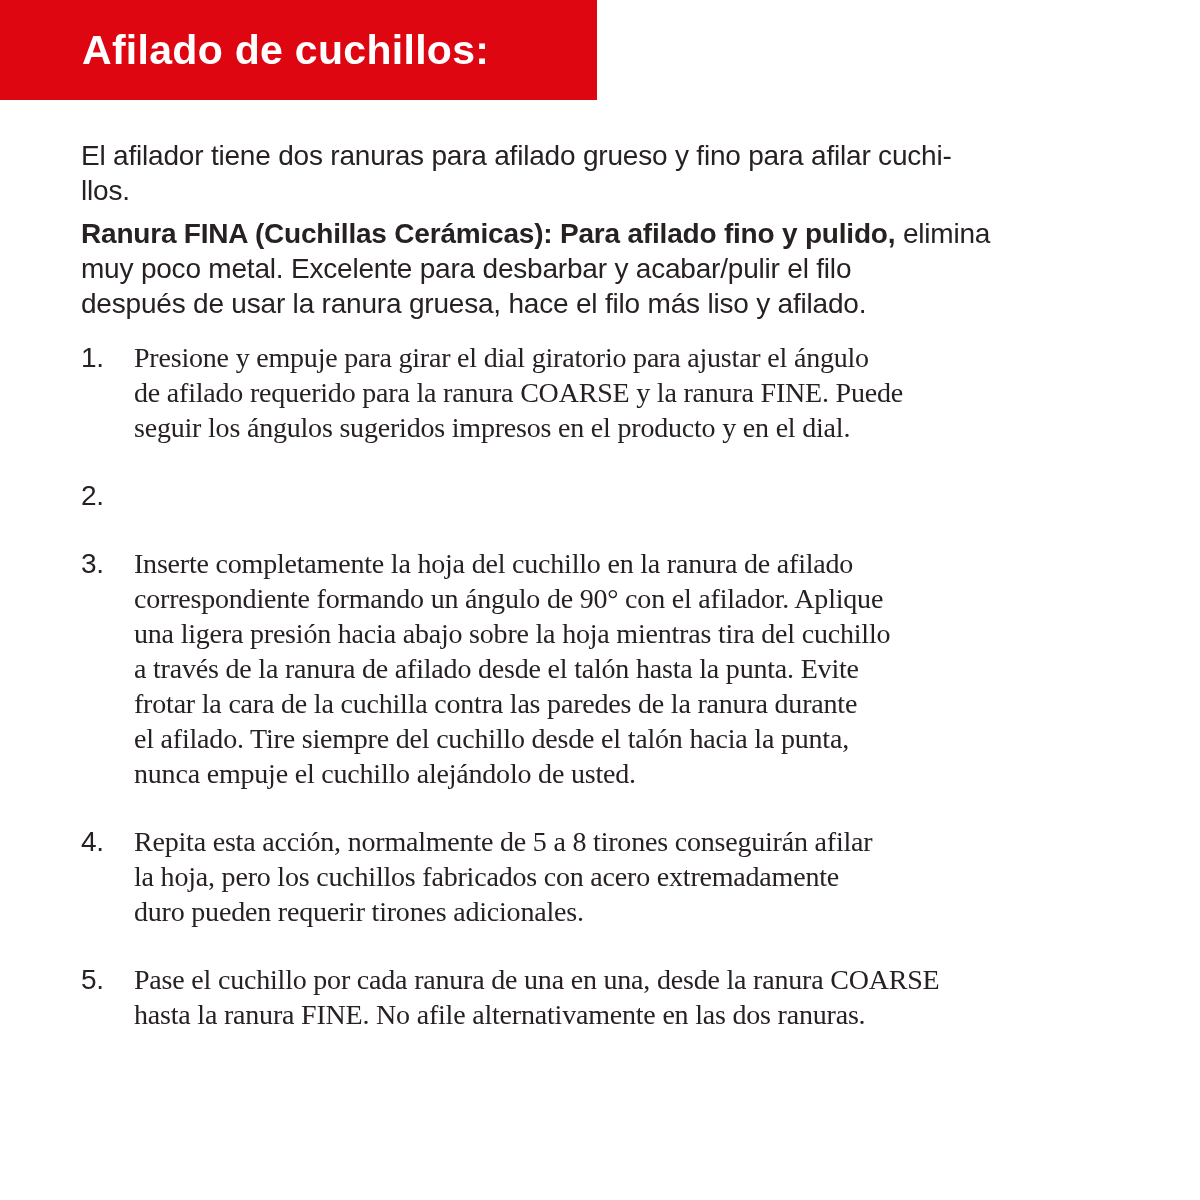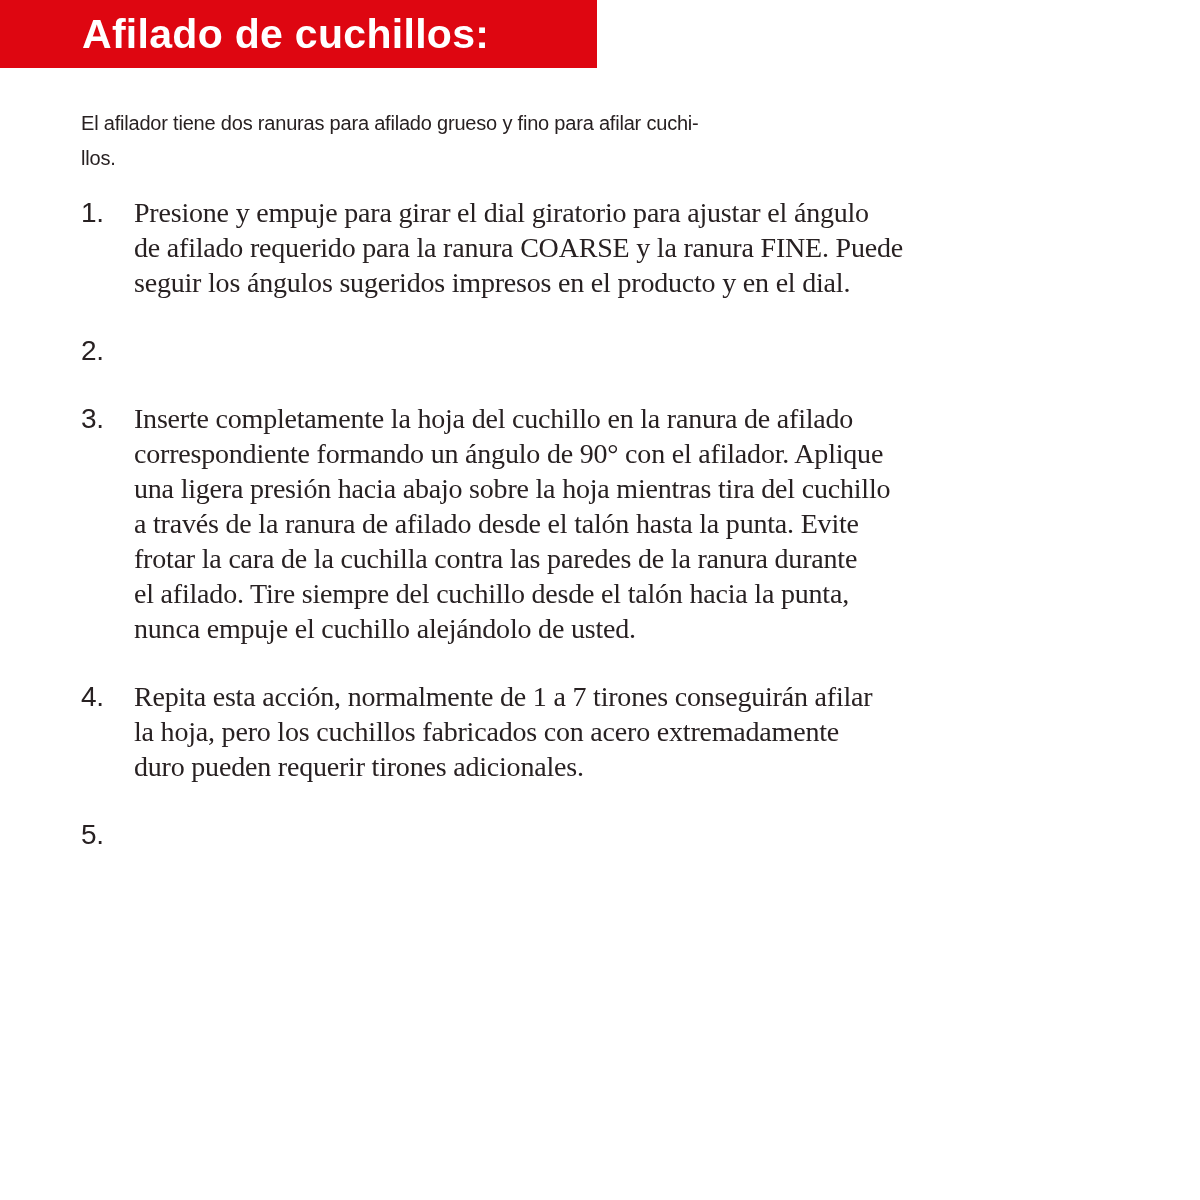--- a/index.html
+++ b/index.html
@@ -7,40 +7,40 @@
     padding: 0;
     width: 1200px;
     height: 1200px;
     overflow: hidden;
     background: #ffffff;
     font-family: "Liberation Sans", sans-serif;
     color: #282122;
   }
   .banner {
     width: 597px;
-    height: 68px;
+    height: 100px;
     background: #DE0611;
     display: flex;
     align-items: center;
   }
   .banner-title {
     margin: 0;
     padding-left: 82px;
     font-size: 41px;
     font-weight: bold;
     color: #ffffff;
     letter-spacing: 0.3px;
     white-space: nowrap;
   }
   .content {
     padding: 38px 20px 0 81px;
   }
   .para {
     margin: 0 0 8px 0;
-    font-size: 20px;
+    font-size: 28px;
     line-height: 35px;
     letter-spacing: -0.2px;
     white-space: pre-line;
   }
   .para .lead {
     font-weight: bold;
   }
   .steps {
     list-style: none;
     margin: 19px 0 0 0;
@@ -74,20 +74,23 @@
   <div class="banner">
     <h1 class="banner-title">Afilado de cuchillos:</h1>
   </div>
 
   <div class="content">
 
     <p class="para">El afilador tiene dos ranuras para afilado grueso y fino para afilar cuchi-
 llos.</p>
 
 
+    <p class="para"><span class="lead">Ranura FINA (Cuchillas Cerámicas): Para afilado fino y pulido,</span><span> elimina
+muy poco metal. Excelente para desbarbar y acabar/pulir el filo
+después de usar la ranura gruesa, hace el filo más liso y afilado.</span></p>
 
     <ol class="steps">
       <li class="step">
         <span class="step-number">1.</span>
         <span class="step-text">Presione y empuje para girar el dial giratorio para ajustar el ángulo
 de afilado requerido para la ranura COARSE y la ranura FINE. Puede
 seguir los ángulos sugeridos impresos en el producto y en el dial.</span>
       </li>
       <li class="step">
         <span class="step-number">2.</span>
@@ -97,23 +100,25 @@
         <span class="step-text">Inserte completamente la hoja del cuchillo en la ranura de afilado
 correspondiente formando un ángulo de 90° con el afilador. Aplique
 una ligera presión hacia abajo sobre la hoja mientras tira del cuchillo
 a través de la ranura de afilado desde el talón hasta la punta. Evite
 frotar la cara de la cuchilla contra las paredes de la ranura durante
 el afilado. Tire siempre del cuchillo desde el talón hacia la punta,
 nunca empuje el cuchillo alejándolo de usted.</span>
       </li>
       <li class="step">
         <span class="step-number">4.</span>
-        <span class="step-text">Repita esta acción, normalmente de 1 a 7 tirones conseguirán afilar
+        <span class="step-text">Repita esta acción, normalmente de 5 a 8 tirones conseguirán afilar
 la hoja, pero los cuchillos fabricados con acero extremadamente
 duro pueden requerir tirones adicionales.</span>
       </li>
       <li class="step">
         <span class="step-number">5.</span>
+        <span class="step-text">Pase el cuchillo por cada ranura de una en una, desde la ranura COARSE
+hasta la ranura FINE. No afile alternativamente en las dos ranuras.</span>
       </li>
     </ol>
 
   </div>
 </div>
 
 </body></html>

